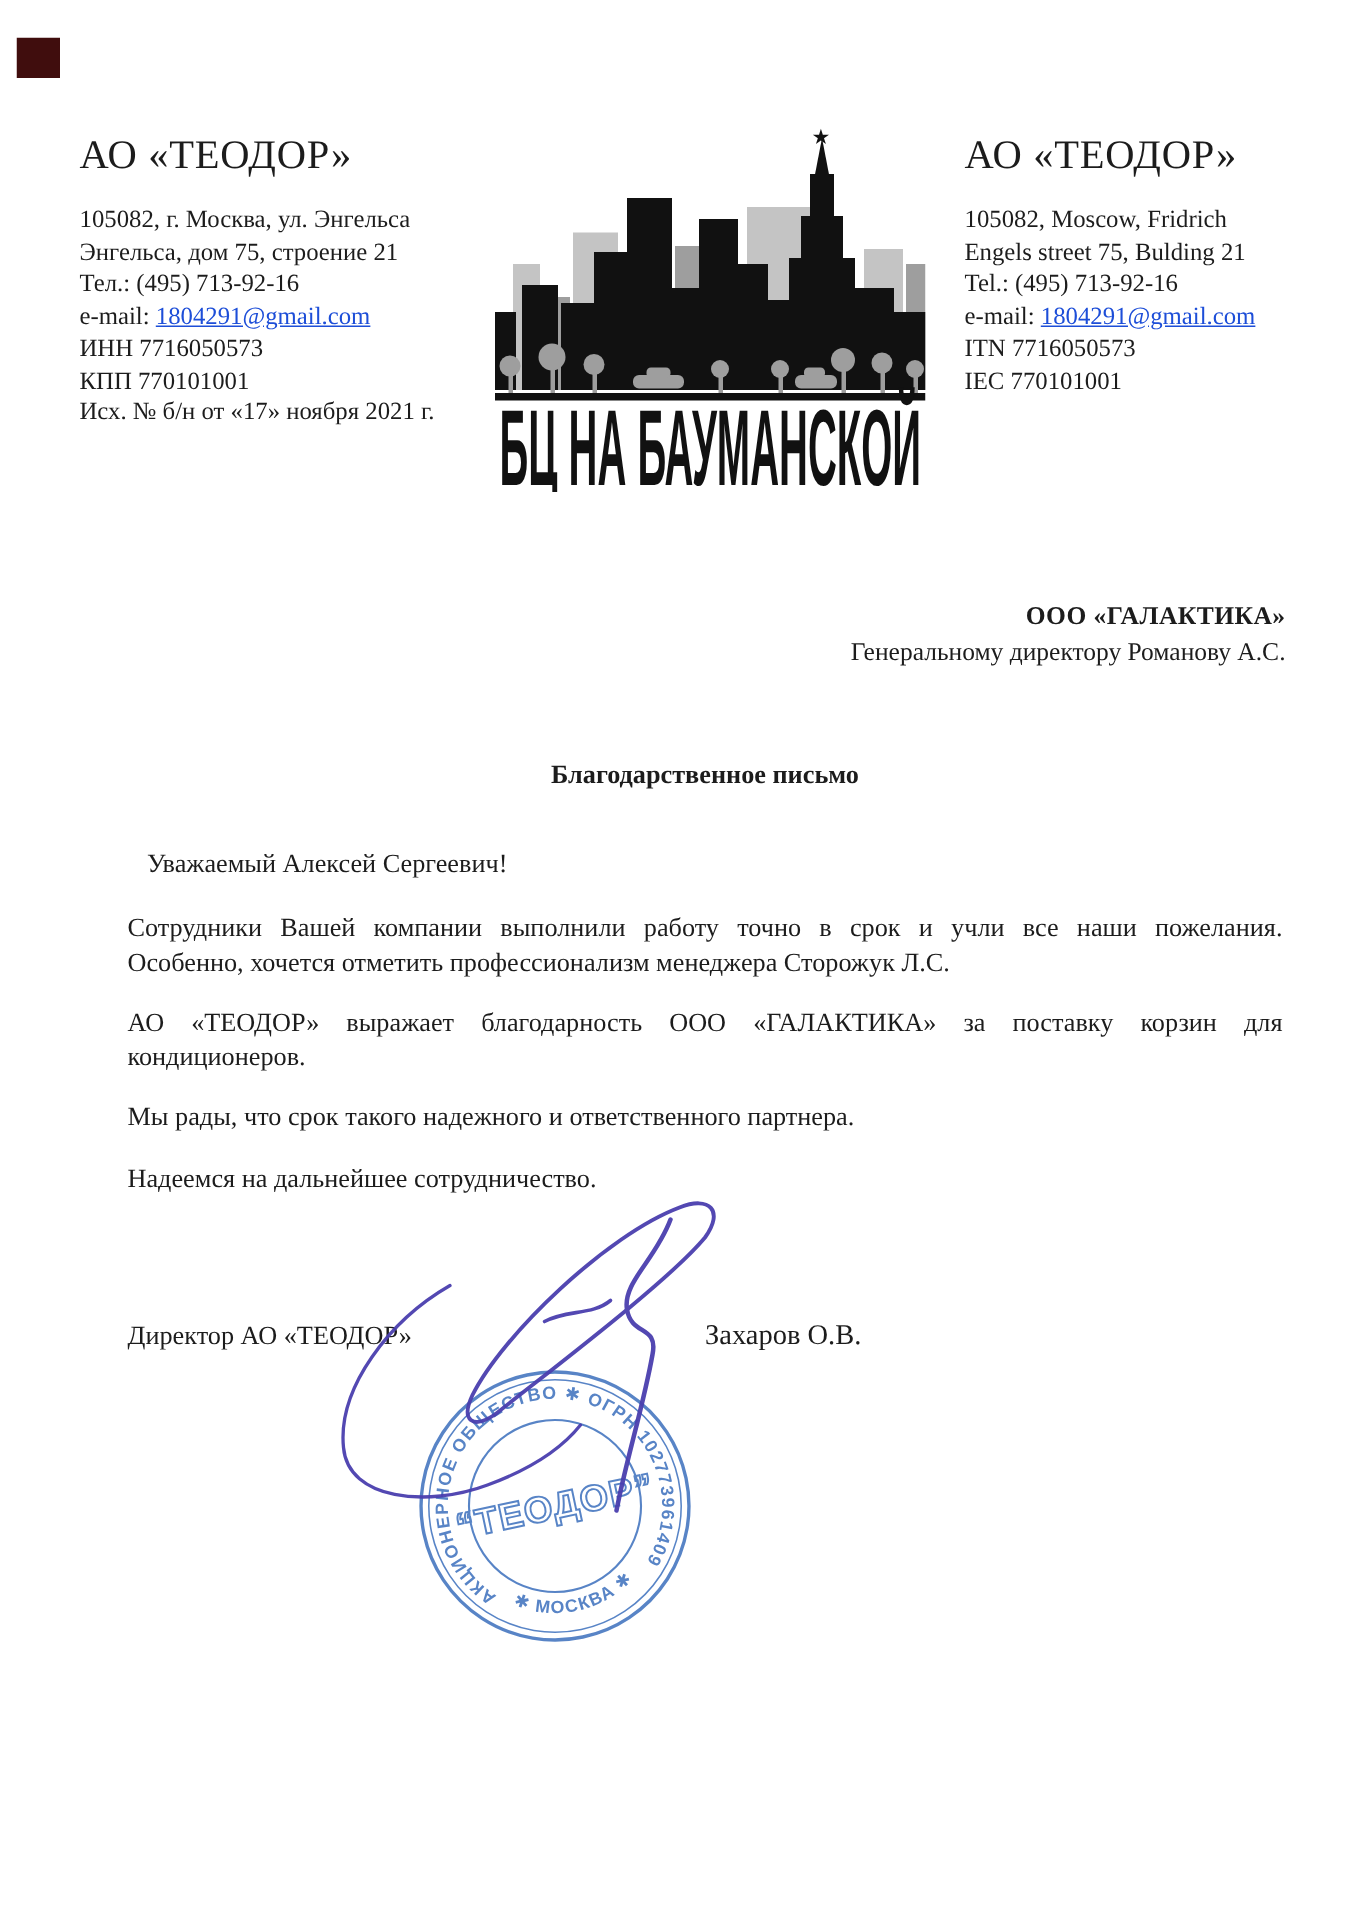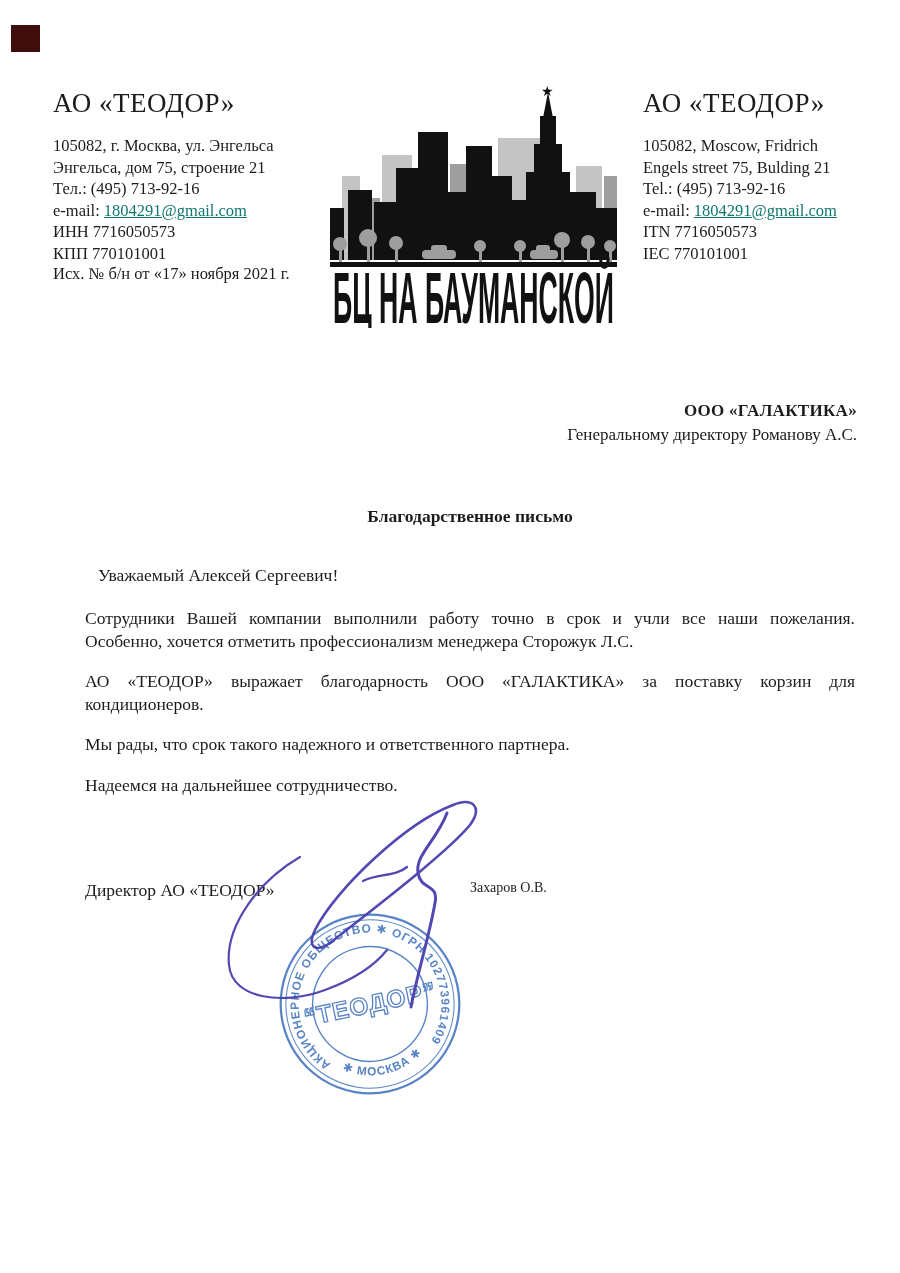--- a/index.html
+++ b/index.html
@@ -4,34 +4,34 @@
 <style>
   html,body{margin:0;padding:0;background:#ffffff;}
   .page{position:relative;width:900px;height:1273px;background:#ffffff;overflow:hidden;
         font-family:"Liberation Serif","DejaVu Serif",serif;color:#1c1c1c;}
   .corner{position:absolute;left:11px;top:25px;}
   .lh{position:absolute;top:88px;}
   .lh-left{left:53px;width:285px;}
   .lh-right{left:643px;width:250px;}
   .company{font-size:27px;letter-spacing:.5px;white-space:nowrap;}
   .addr{margin-top:16px;font-size:16.5px;line-height:21.5px;}
-  .email{color:#0f766e;text-decoration:underline;}
+  .email{color:#1d4ed8;text-decoration:underline;}
   .ref{font-size:16.5px;white-space:nowrap;}
   .logo{position:absolute;left:330px;top:80px;width:287px;height:248px;}
   .recipient{position:absolute;left:400px;top:399px;width:457px;text-align:right;
              font-size:17px;line-height:24px;}
   .recipient .r-company{font-weight:bold;letter-spacing:.3px;}
   .title{position:absolute;left:85px;top:506px;width:770px;text-align:center;
          font-weight:bold;font-size:17.5px;}
   .salutation{position:absolute;left:98px;top:565px;width:770px;text-align:left;font-size:17.5px;}
   .body-text{position:absolute;left:85px;top:607px;width:770px;font-size:17.5px;line-height:22.5px;}
   .body-text p{margin:0 0 18px 0;}
   .jline{text-align:justify;text-align-last:justify;}
   .sig-row-left{position:absolute;left:85px;top:880px;font-size:17.5px;white-space:nowrap;}
-  .sig-row-right{position:absolute;left:470px;top:880px;font-size:14px;white-space:nowrap;}
+  .sig-row-right{position:absolute;left:470px;top:880px;font-size:19px;white-space:nowrap;}
   .stamp{position:absolute;left:276px;top:910px;width:188px;height:188px;opacity:.92;}
   .autograph{position:absolute;left:215px;top:795px;width:280px;height:220px;opacity:.95;}
   .stamp text{font-family:"Liberation Sans","DejaVu Sans",sans-serif;}
   .logo text{font-family:"Liberation Sans","DejaVu Sans",sans-serif;}
 </style>
 </head>
 <body>
 
 <div class="page">
 

